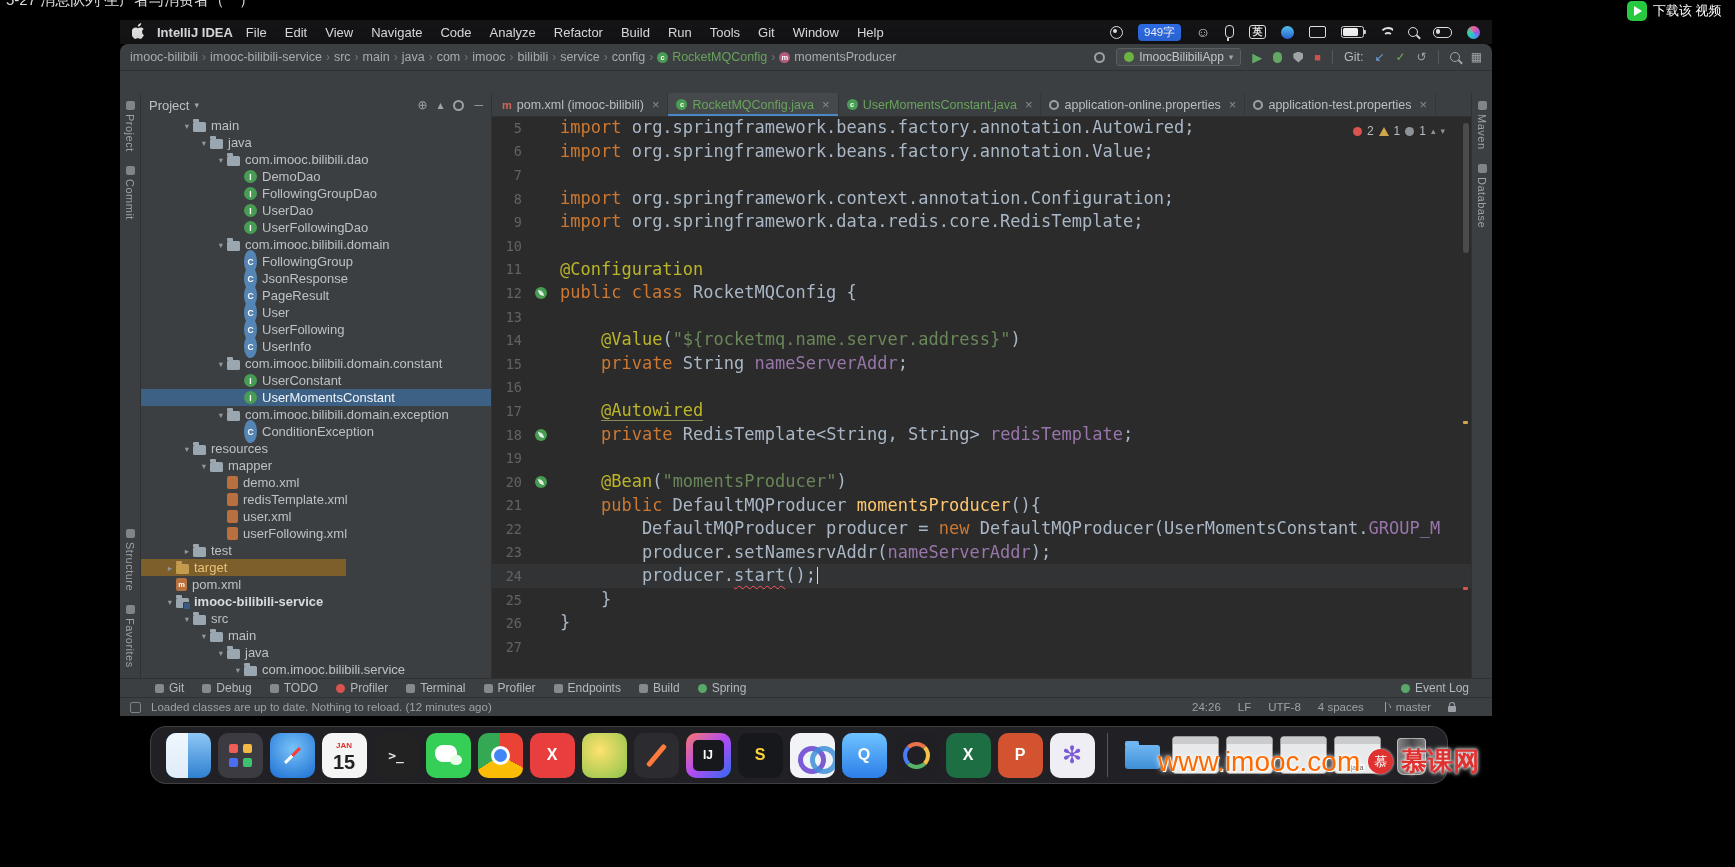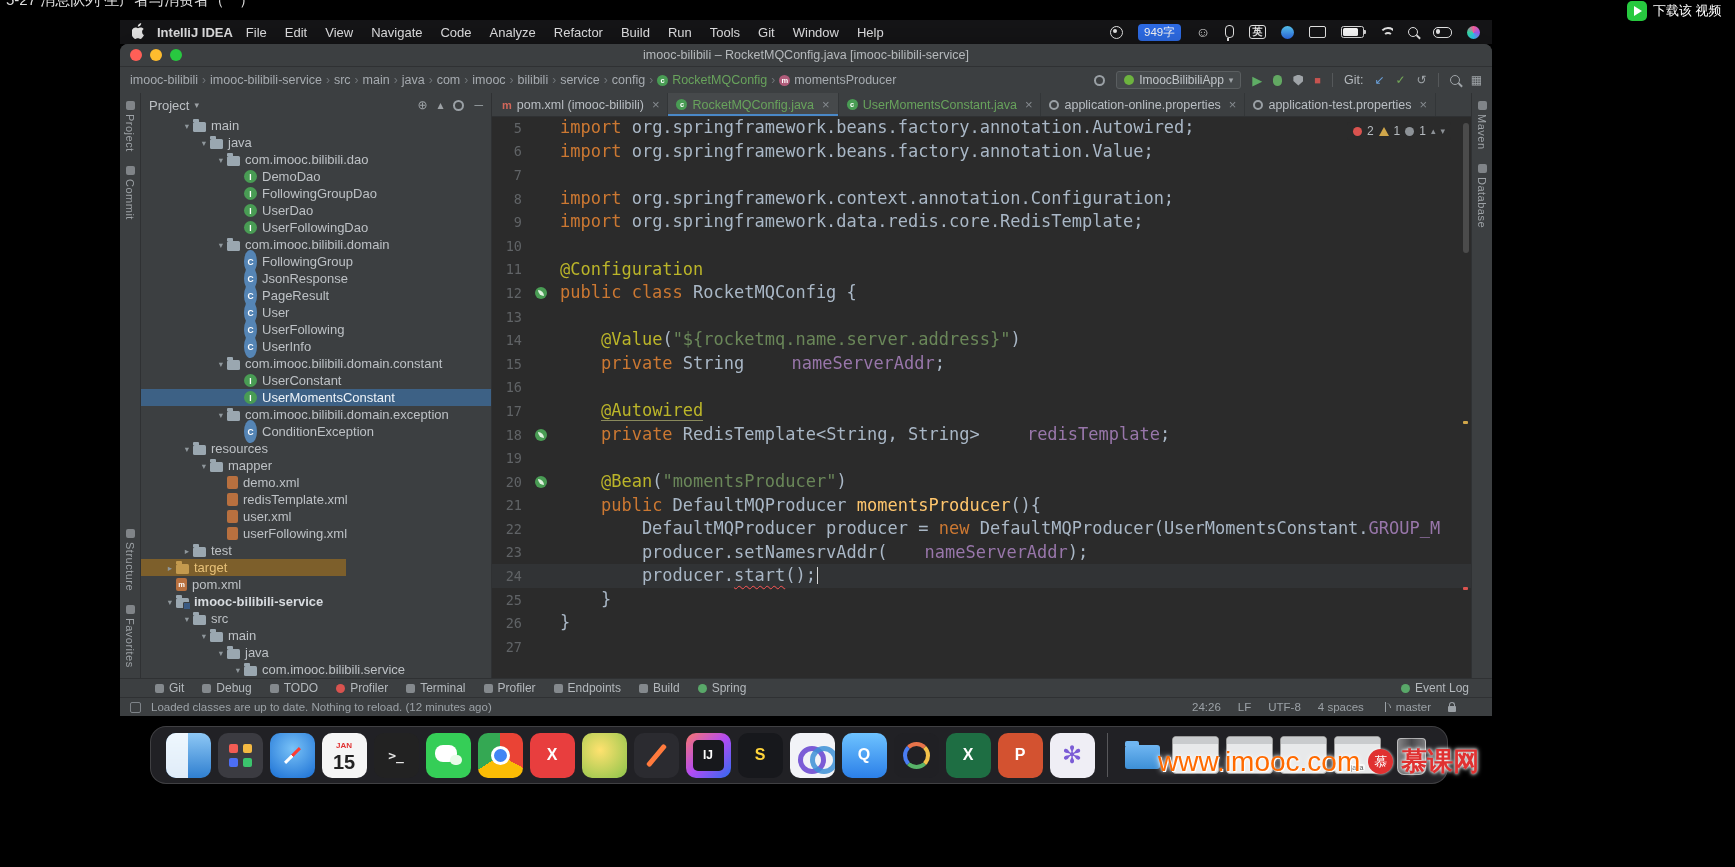--- a/index.html
+++ b/index.html
@@ -163,21 +163,21 @@
   .gi{width:38px;flex:none;display:flex;justify-content:center;}
   .spring-dot{width:12px;height:12px;border-radius:50%;background:#499C54;position:relative;}
   .spring-dot::after{content:"";position:absolute;left:3px;top:3px;width:6px;height:6px;background:#dff2df;
       border-radius:0 6px 0 6px;}
   .ct{font:17px/23.6px "DejaVu Sans Mono",monospace;white-space:pre;color:#a9b7c6;}
   .ct .k{color:#cc7832;}
   .ct .p{color:#a9b7c6;}
   .ct .a{color:#bbb529;}
   .ct .au{color:#bbb529;border-bottom:1px solid #8a8a5c;}
   .ct .s{color:#6a8759;}
-  .ct .f{color:#9876aa;margin-left:37px;}
+  .ct .f{color:#9876aa;}
   .ct .m{color:#ffc66d;}
   .ct .c{color:#9876aa;}
   .ct .perr{color:#a9b7c6;text-decoration:underline wavy #ff5555 1px;text-underline-offset:3.5px;}
   .caret{display:inline-block;width:1.5px;height:17px;background:#d8d8d8;vertical-align:-3px;margin-left:1px;}
 
   .sbar{position:absolute;top:26px;right:1px;bottom:4px;width:9px;}
   .sthumb{position:absolute;right:1px;top:4px;width:6px;height:130px;background:rgba(170,170,170,.25);border-radius:3px;}
   .smark{position:absolute;right:2px;width:5px;height:3px;border-radius:1px;}
   .smark.y{top:302px;background:#d0a64a;}
   .smark.r{top:468px;background:#d9534f;}
@@ -318,26 +318,20 @@
           <span class="mbitem ic-batt"></span>
           <span class="mbitem ic-wifi"></span>
           <span class="mbitem mag"></span>
           <span class="mbitem ic-cc"></span>
           <span class="mbitem ic-siri"></span>
         </span>
     </div>
 
     <div class="ide">
 
-      <div class="titlebar">
-        <span class="tl red"></span>
-        <span class="tl yel"></span>
-        <span class="tl grn"></span>
-        <span class="title">imooc-bilibili – RocketMQConfig.java [imooc-bilibili-service]</span>
-      </div>
 
       <div class="navbar">
         <span class="bc">
             <span class="bcit">
               <span>imooc-bilibili</span>
             </span>
             <span class="sep">›</span>
             <span class="bcit">
               <span>imooc-bilibili-service</span>
             </span>

